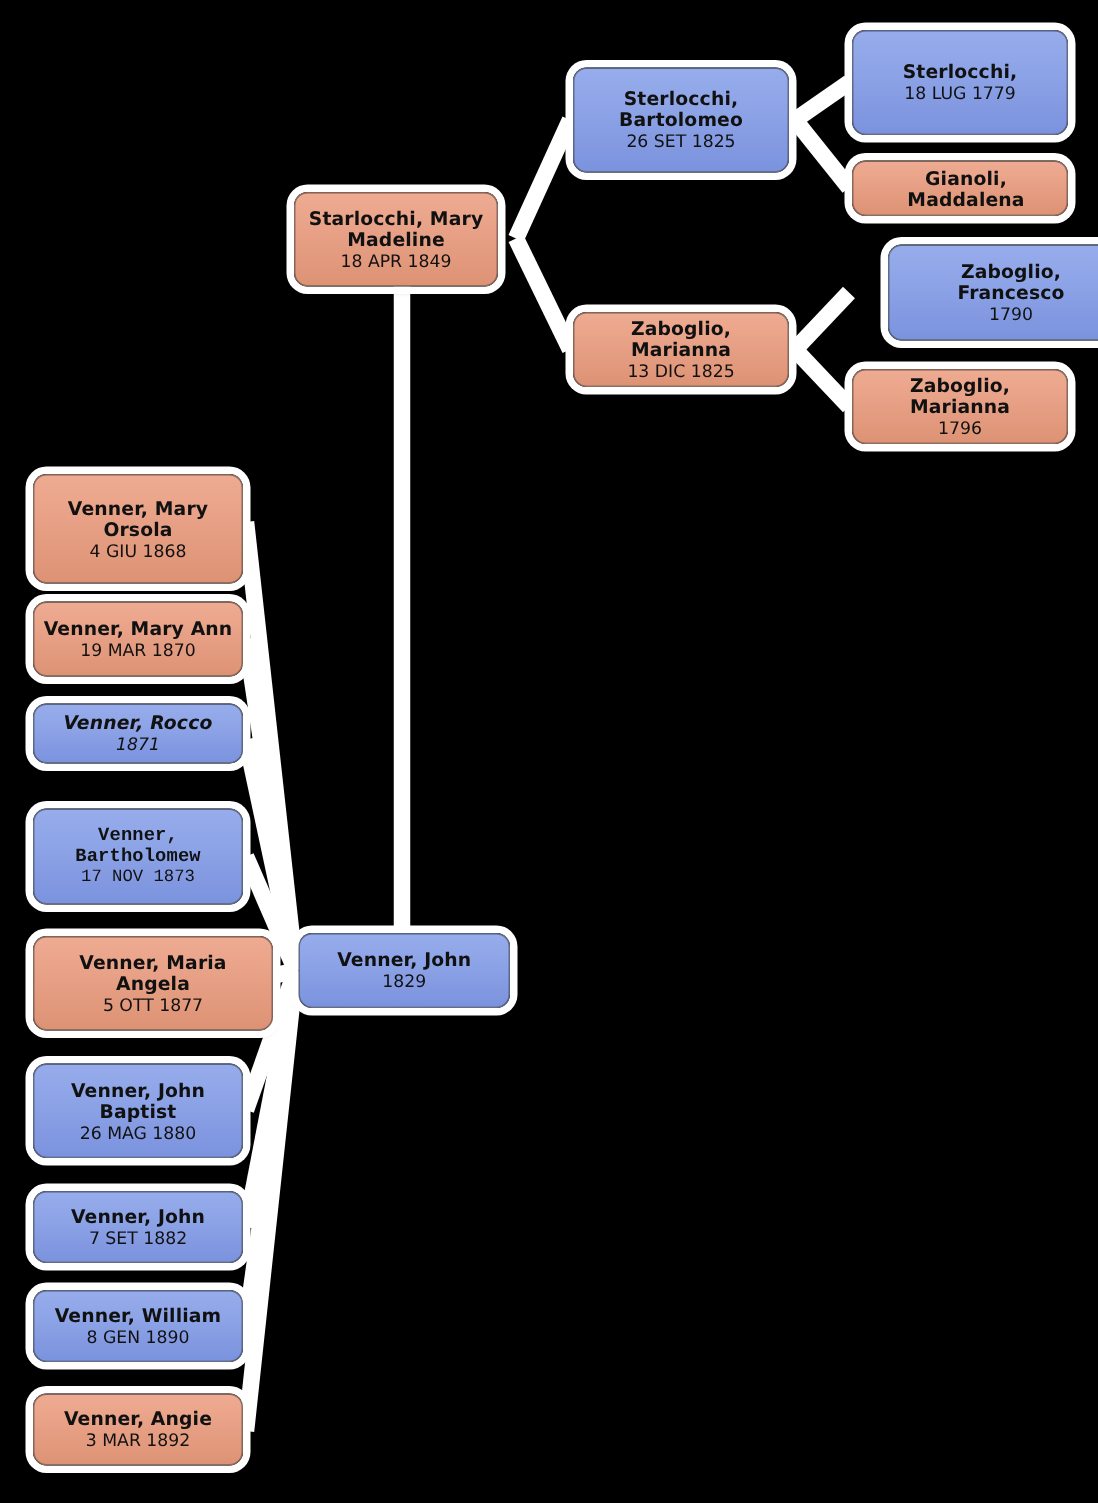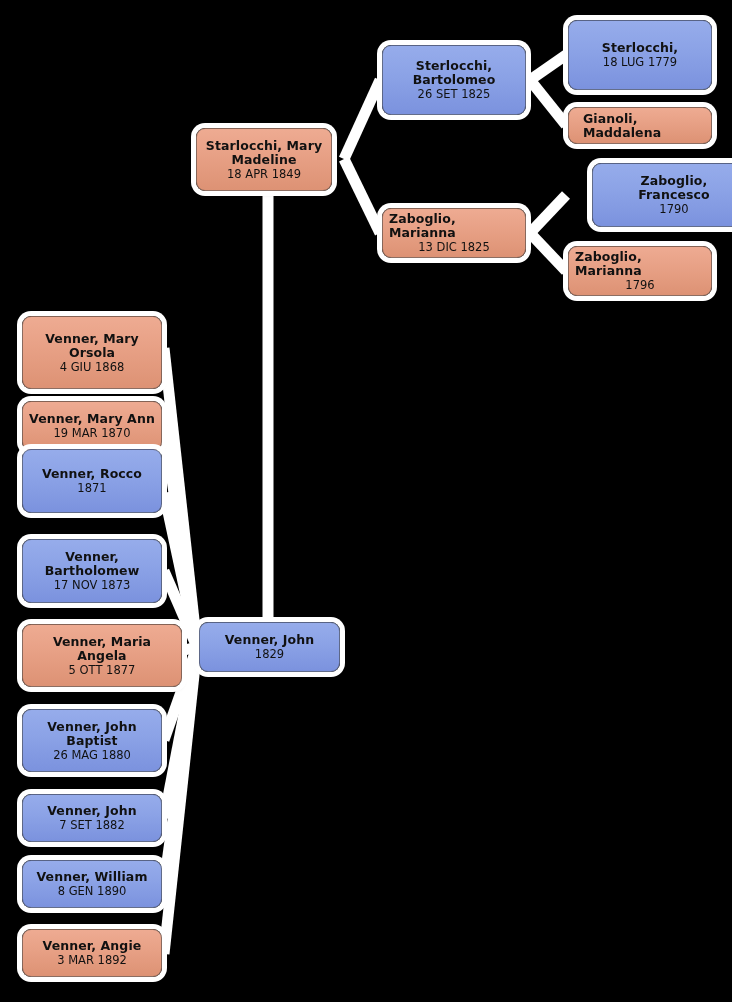--- a/index.html
+++ b/index.html
@@ -30,20 +30,21 @@
   .node {
     position: absolute;
     box-sizing: border-box;
     border-radius: 9px;
     border: 1px solid rgba(60,60,60,0.55);
     box-shadow: 0 0 0 5px #ffffff, 0 2px 4px rgba(0,0,0,0.5);
     display: flex;
     flex-direction: column;
     align-items: center;
     justify-content: center;
+    text-align: center;
     line-height: 1.12;
     color: #111111;
     overflow: hidden;
     padding: 2px 6px;
   }
   .node.female {
     background: linear-gradient(to bottom, #eeab92 0%, #e7a085 45%, #dd9274 100%);
   }
   .node.male {
     background: linear-gradient(to bottom, #96aceb 0%, #8ba2e6 45%, #7b92de 100%);
@@ -127,25 +128,25 @@
       </div>
       <div class="node female" style="left: 22px; top: 316px; width: 140px; height: 73px;">
         <div class="nm">Venner, Mary</div>
         <div class="nm">Orsola</div>
         <div class="dt">4 GIU 1868</div>
       </div>
       <div class="node female" style="left: 22px; top: 401px; width: 140px; height: 50px;">
         <div class="nm">Venner, Mary Ann</div>
         <div class="dt">19 MAR 1870</div>
       </div>
-      <div class="node male" style="left: 22px; top: 449px; width: 140px; height: 64px;">
+      <div class="node male" style="left: 22px; top: 469px; width: 140px; height: 40px; font-style: italic;">
         <div class="nm">Venner, Rocco</div>
         <div class="dt">1871</div>
       </div>
-      <div class="node male" style="left: 22px; top: 539px; width: 140px; height: 64px;">
+      <div class="node male" style="left: 22px; top: 539px; width: 140px; height: 64px; font-family: Liberation Mono, monospace;">
         <div class="nm">Venner,</div>
         <div class="nm">Bartholomew</div>
         <div class="dt">17 NOV 1873</div>
       </div>
       <div class="node female" style="left: 22px; top: 624px; width: 160px; height: 63px;">
         <div class="nm">Venner, Maria</div>
         <div class="nm">Angela</div>
         <div class="dt">5 OTT 1877</div>
       </div>
       <div class="node male" style="left: 22px; top: 709px; width: 140px; height: 63px;">

